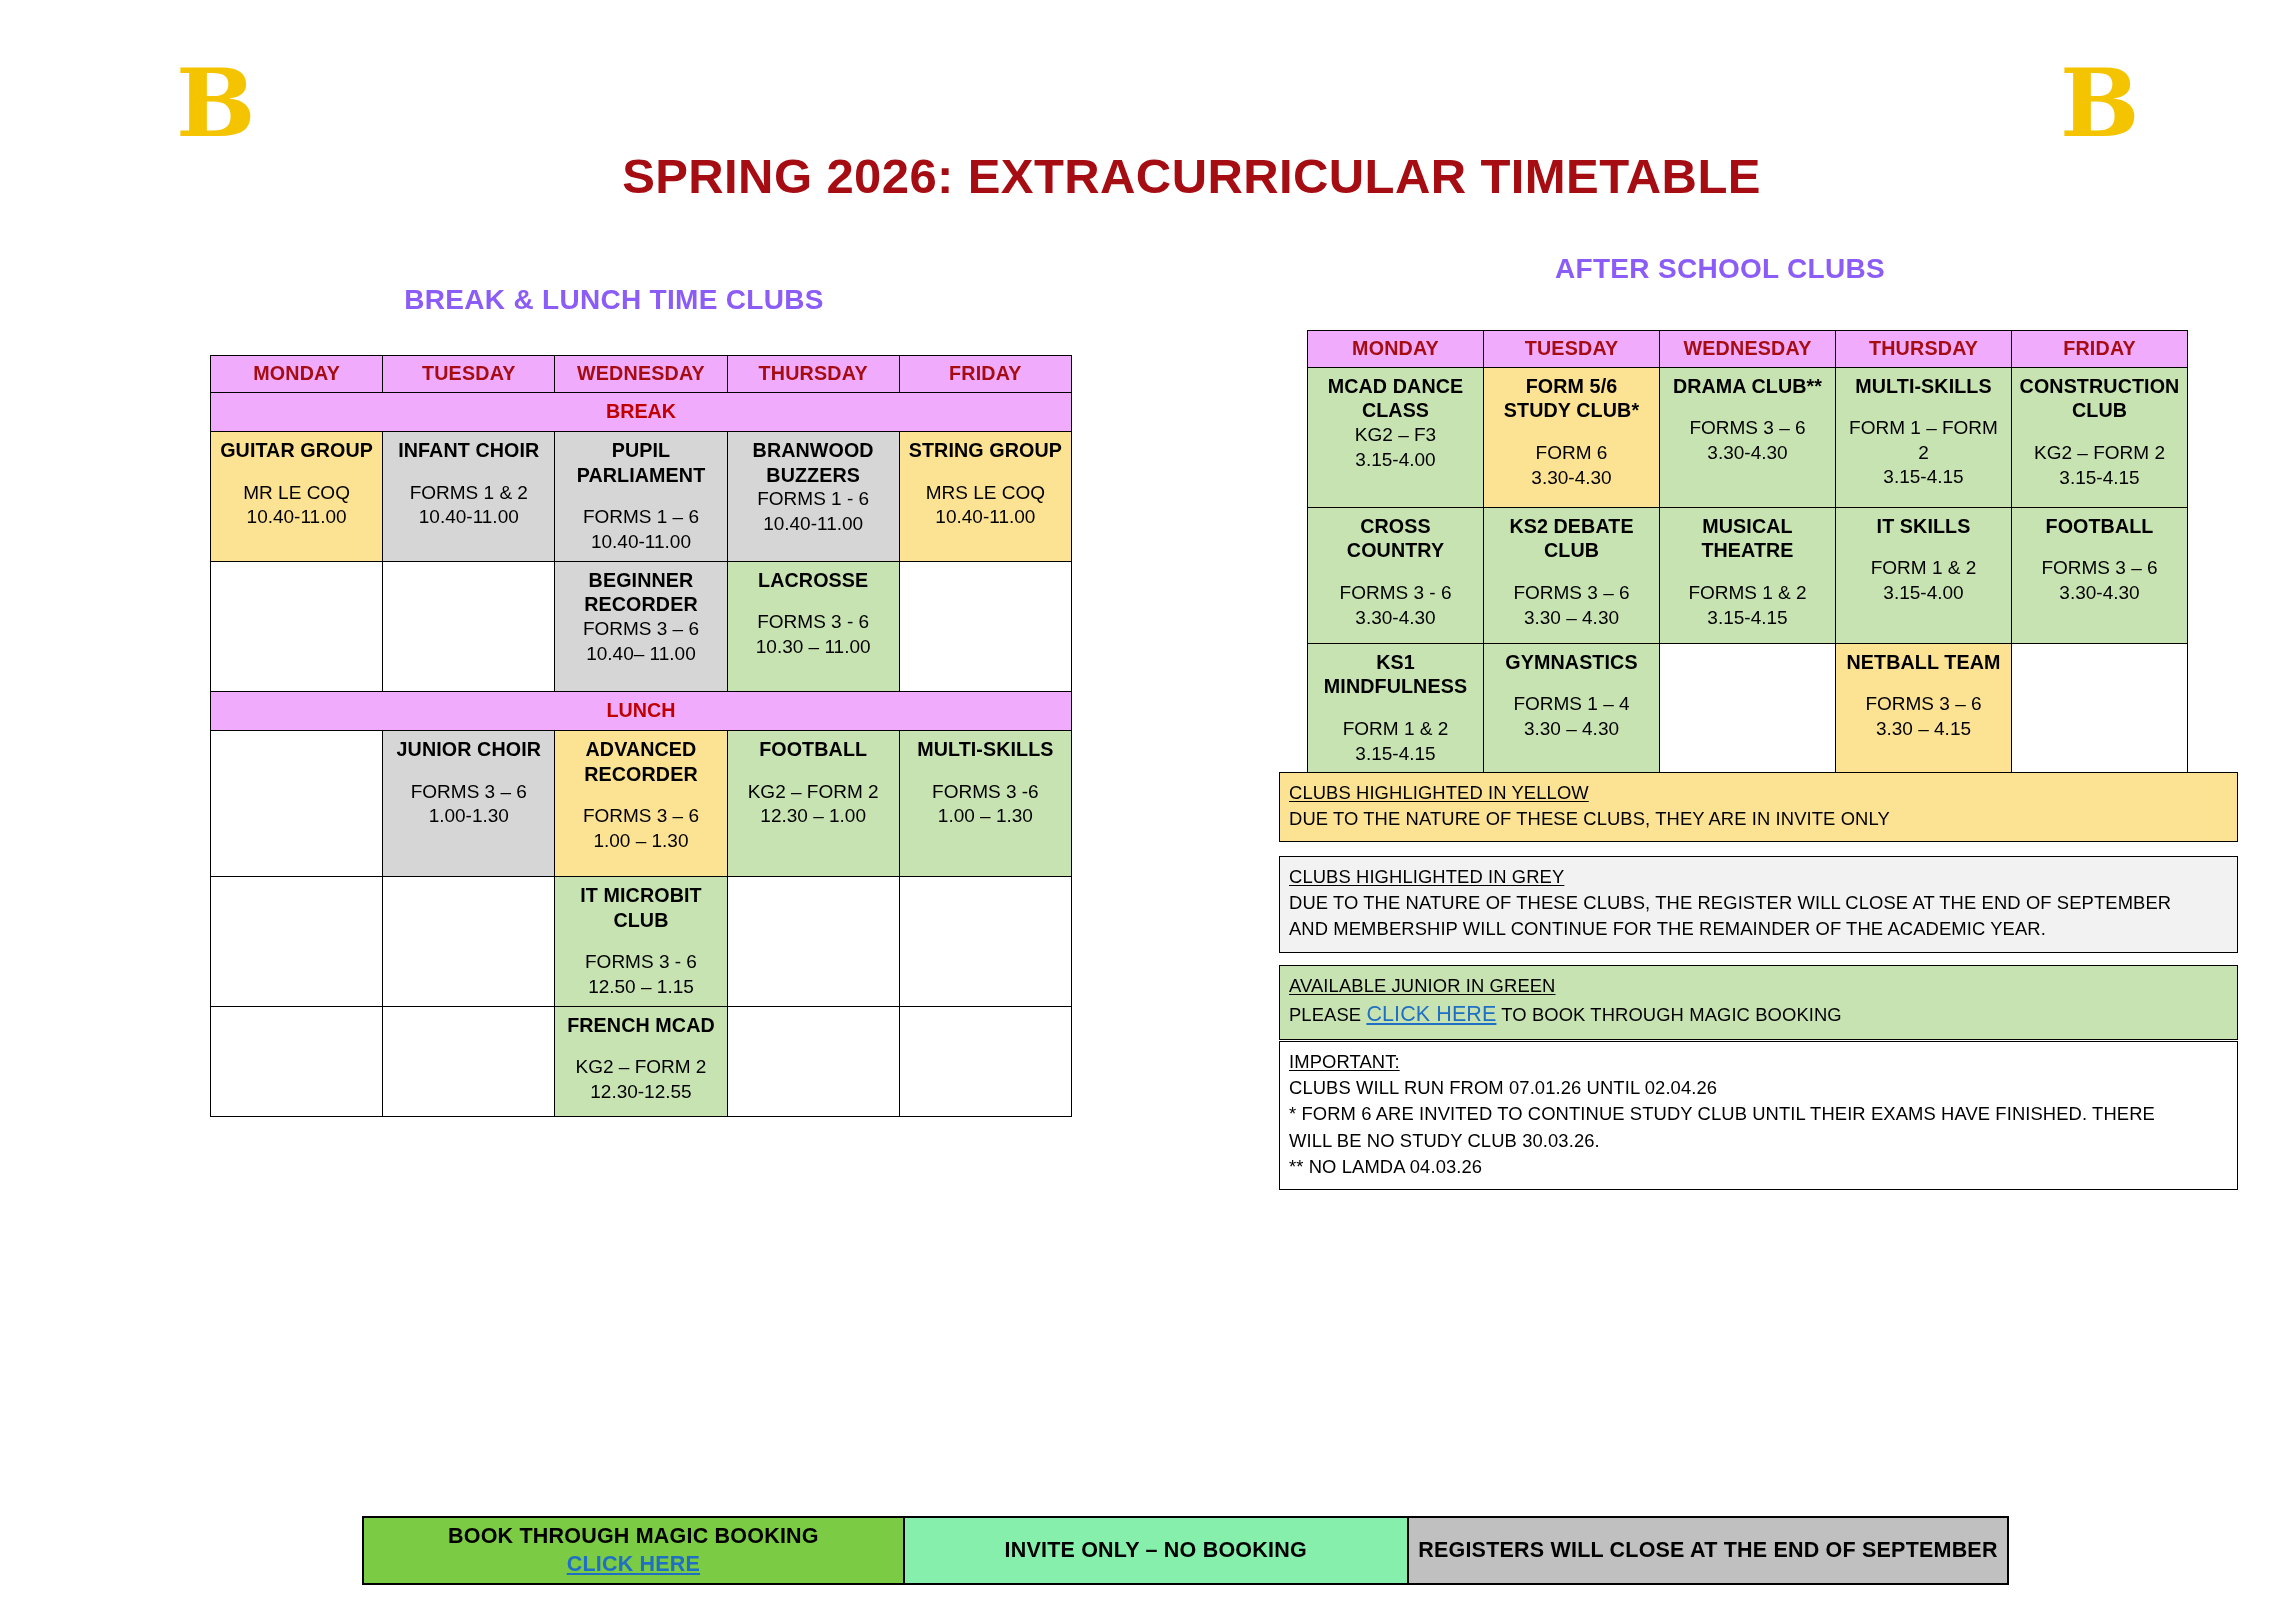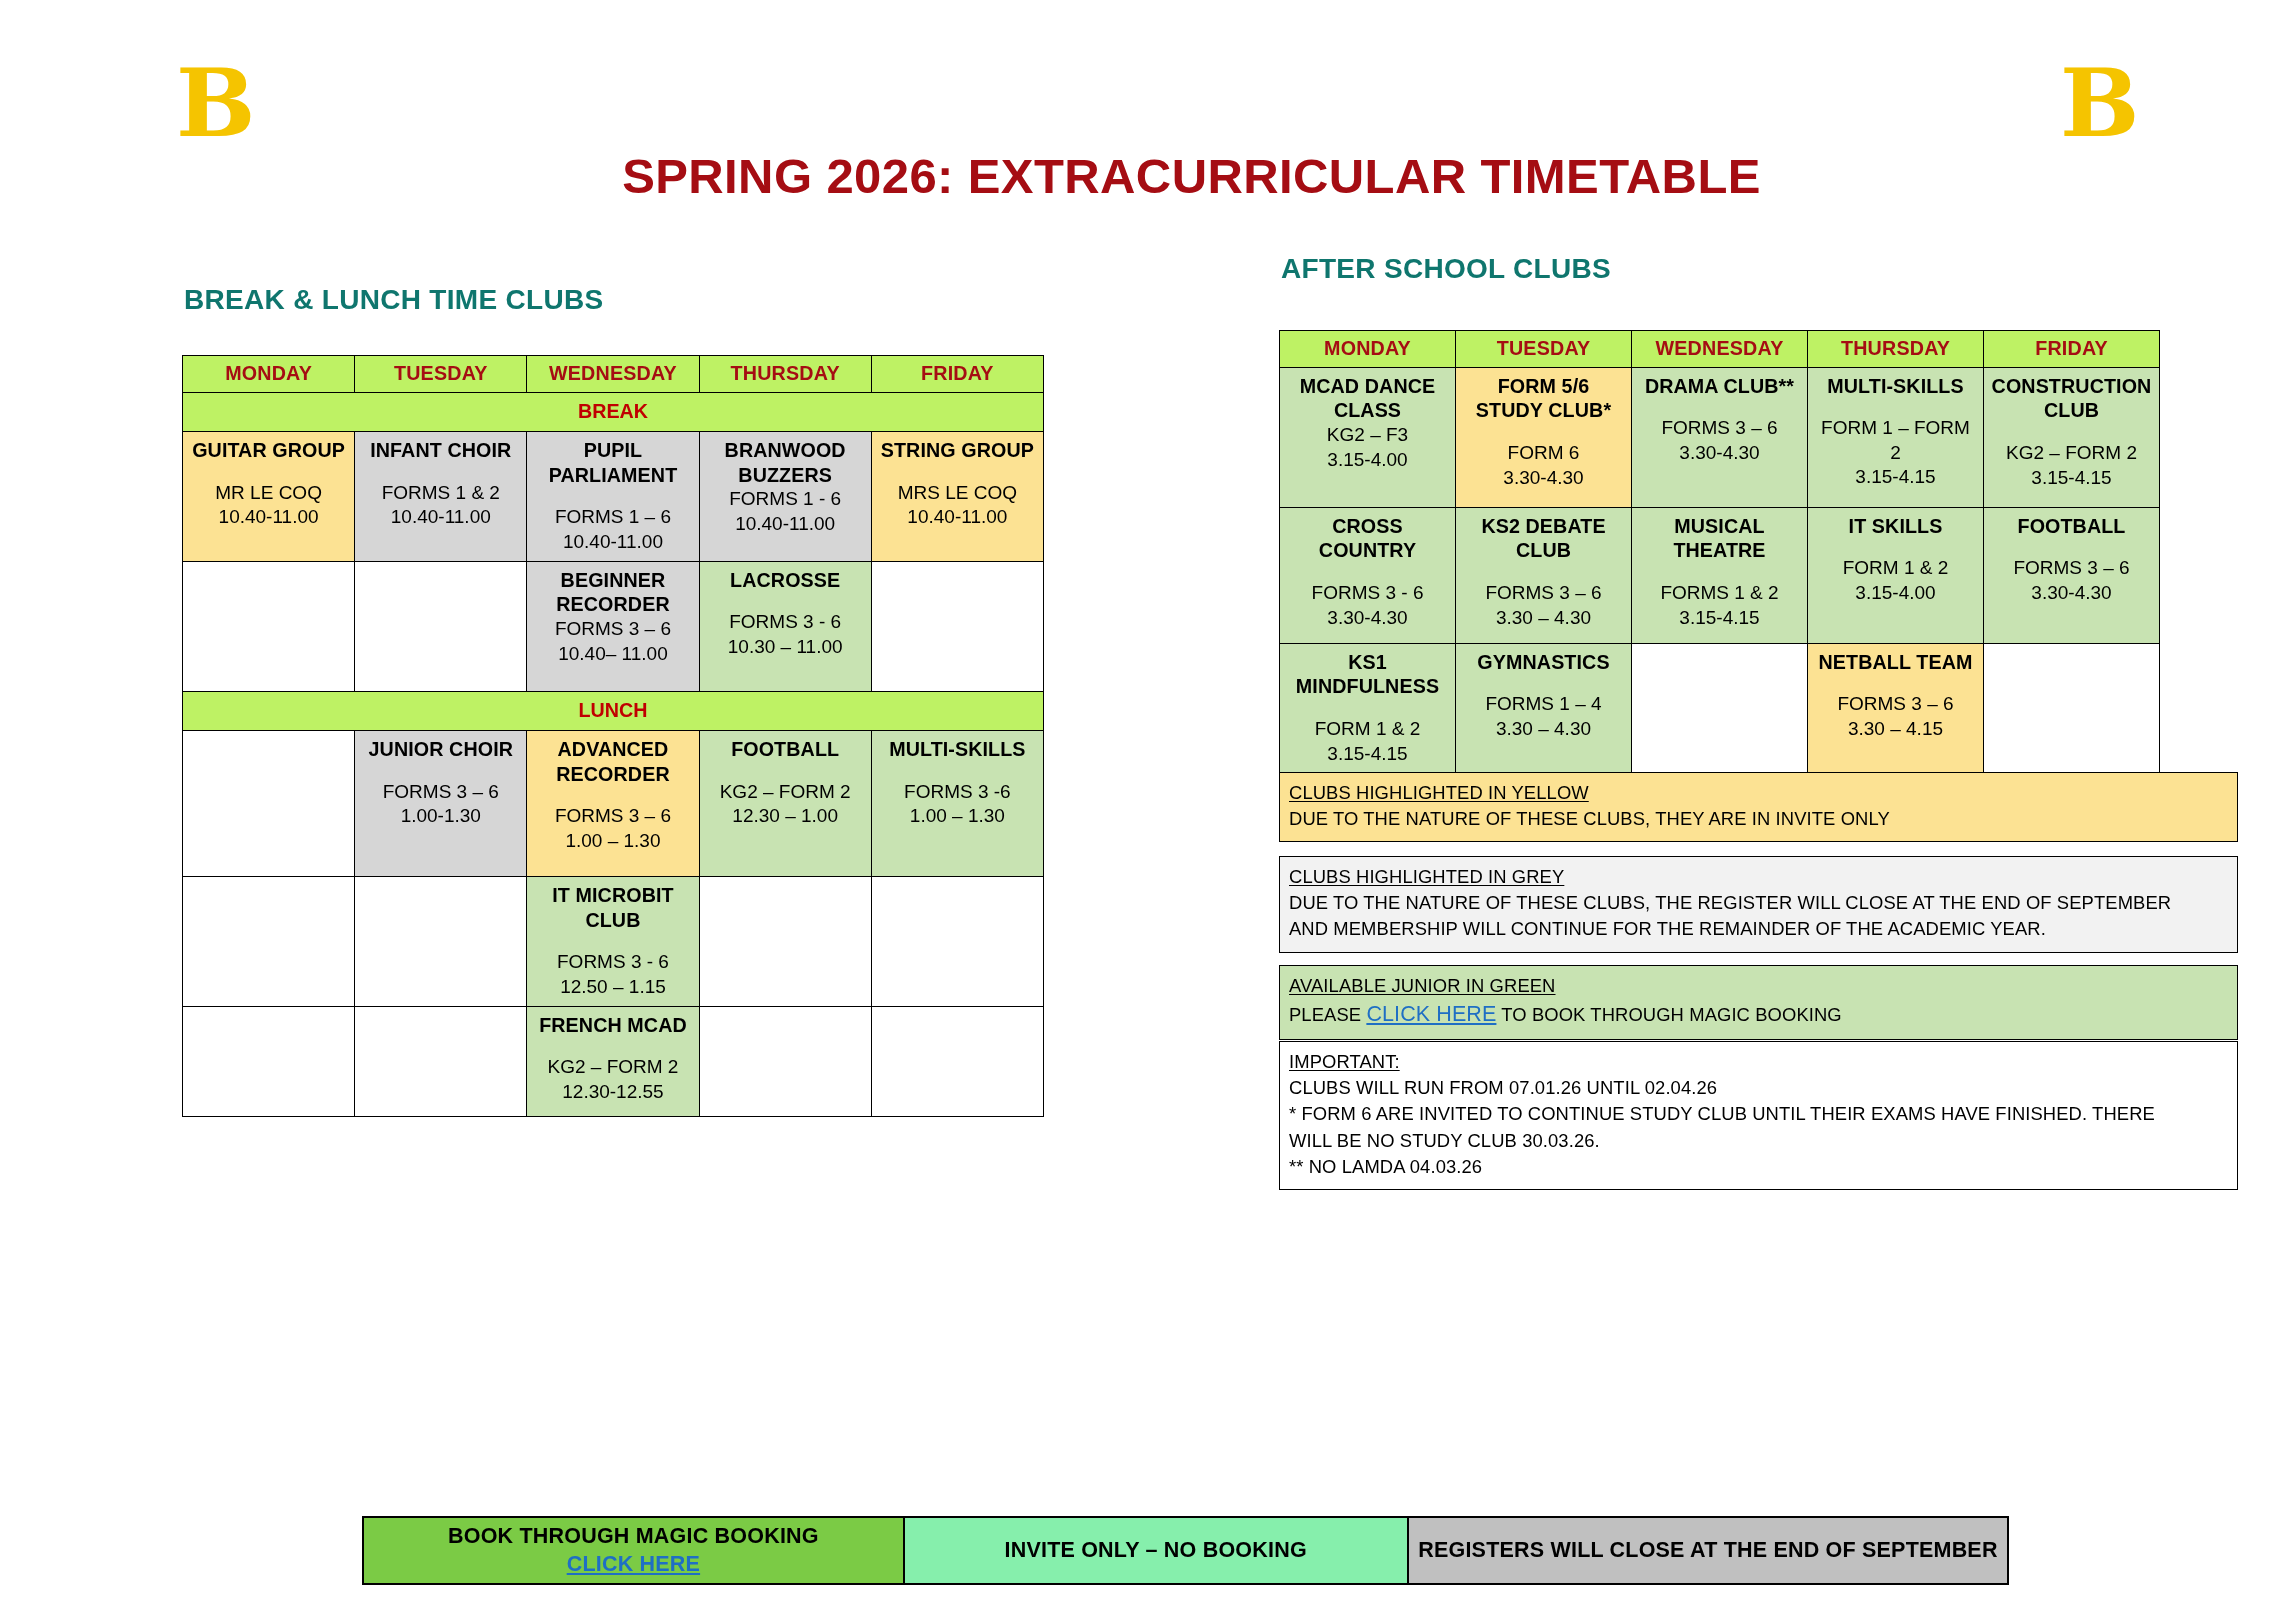--- a/index.html
+++ b/index.html
@@ -42,32 +42,34 @@
     color: #A50D13;
     letter-spacing: 0.4px;
   }
   .main-title .shift { display: inline-block; margin-left: 90px; }
 
   
   .section-title {
     position: absolute;
     font-size: 28px;
     font-weight: bold;
-    color: #0f766e;
+    color: #8b5cf6;
     letter-spacing: 0.3px;
+    text-align: center;
   }
   #left-heading  { left: 184px;  top: 284px; width: 860px; }
   #right-heading { left: 1281px; top: 253px; width: 878px; }
 
   
   table.tt {
     position: absolute;
     border-collapse: collapse;
     table-layout: fixed;
-    background: #bef264;
+    background: #f0abfc;
+    margin-left: 28px;
   }
   table.tt td, table.tt th {
     border: 1.4px solid #000000;
     vertical-align: top;
     padding: 0;
     background-clip: padding-box;
   }
 
   
   #break-lunch-table { left: 182px; top: 355px; width: 862px; }

